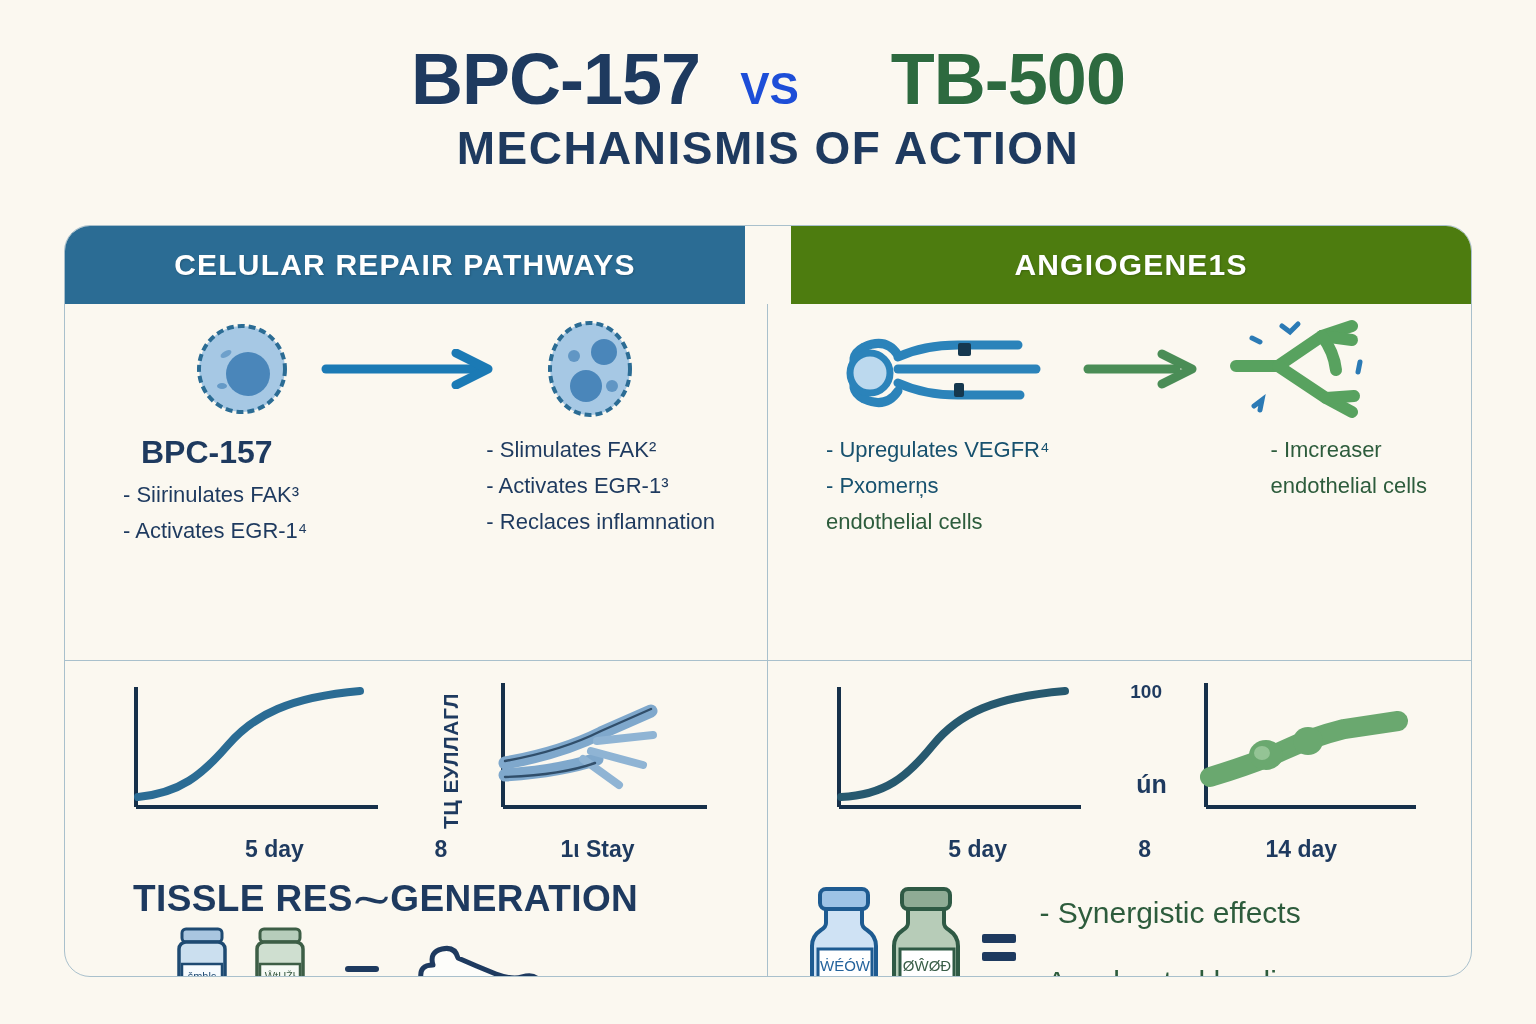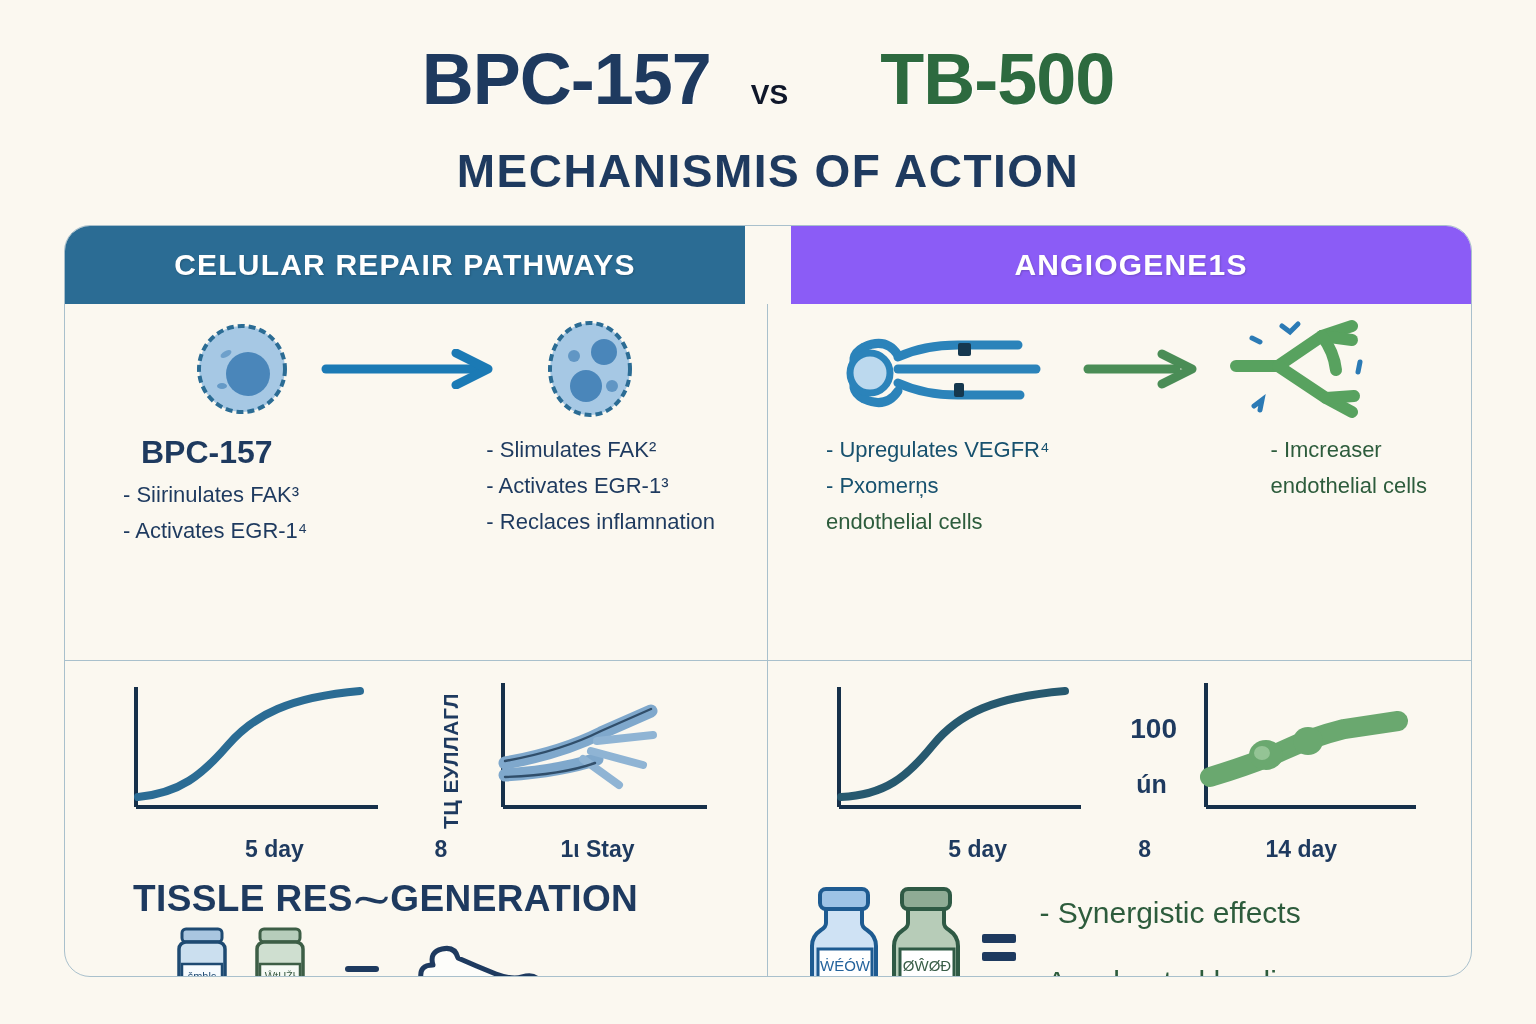--- a/index.html
+++ b/index.html
@@ -28,39 +28,39 @@
     gap: 26px;
   }
   .t-bpc {
     font-size: 72px;
     font-weight: bold;
     color: #1e3a5f;
     letter-spacing: -1px;
     text-shadow: 1px 1px 0 rgba(255,255,255,.7);
   }
   .t-vs {
-    font-size: 28px;
-    font-weight: bold;
-    color: #0f172a;
+    font-size: 44px;
+    font-weight: bold;
+    color: #1d4ed8;
     padding: 0 14px;
   }
   .t-tb {
     font-size: 72px;
     font-weight: bold;
     color: #2d6a3f;
     letter-spacing: -1px;
     margin-left: 52px;
     text-shadow: 1px 1px 0 rgba(255,255,255,.7);
   }
   .subtitle {
     font-size: 46px;
     font-weight: bold;
     color: #1e3a5f;
     letter-spacing: 1.5px;
-    margin-top: 24px;
+    margin-top: 1px;
   }
 
   
   .card {
     position: absolute;
     left: 64px;
     top: 225px;
     width: 1408px;
     height: 752px;
     border: 1.5px solid #a9c0cc;
@@ -77,21 +77,21 @@
     display: flex;
     align-items: center;
     justify-content: center;
     color: #ffffff;
     font-size: 30px;
     font-weight: bold;
     letter-spacing: 1.2px;
     text-shadow: 1px 1px 2px rgba(0,0,0,.18);
   }
   .hdr-blue  { background: #2b6c94; }
-  .hdr-green { background: #8b5cf6; margin-left: 46px; }
+  .hdr-green { background: #4d7c0f; margin-left: 46px; }
 
   .body-grid {
     flex: 1;
     display: grid;
     grid-template-columns: 1fr 1fr;
     grid-template-rows: 1fr 1fr;
   }
   .quad { position: relative; padding: 6px 10px; }
   .quad.br-r { border-right: 1.5px solid #a9c0cc; }
   .quad.br-b { border-bottom: 1.5px solid #a9c0cc; }
@@ -151,24 +151,23 @@
     bottom: -6px;
     left: 2px;
     font-size: 23px;
     font-weight: bold;
     color: #1e3a5f;
   }
   .chart-unit .ytop {
     position: absolute;
     top: 2px;
     left: -6px;
-    font-size: 28px;
-    font-weight: bold;
-    color: #1e3a5f;
-    margin-top: 32px;
+    font-size: 19px;
+    font-weight: bold;
+    color: #1e3a5f;
   }
   .chart-unit .ybot {
     position: absolute;
     bottom: 58px;
     left: 0px;
     font-size: 25px;
     font-weight: bold;
     color: #1e3a5f;
   }
   .chart-unit .yrot {

